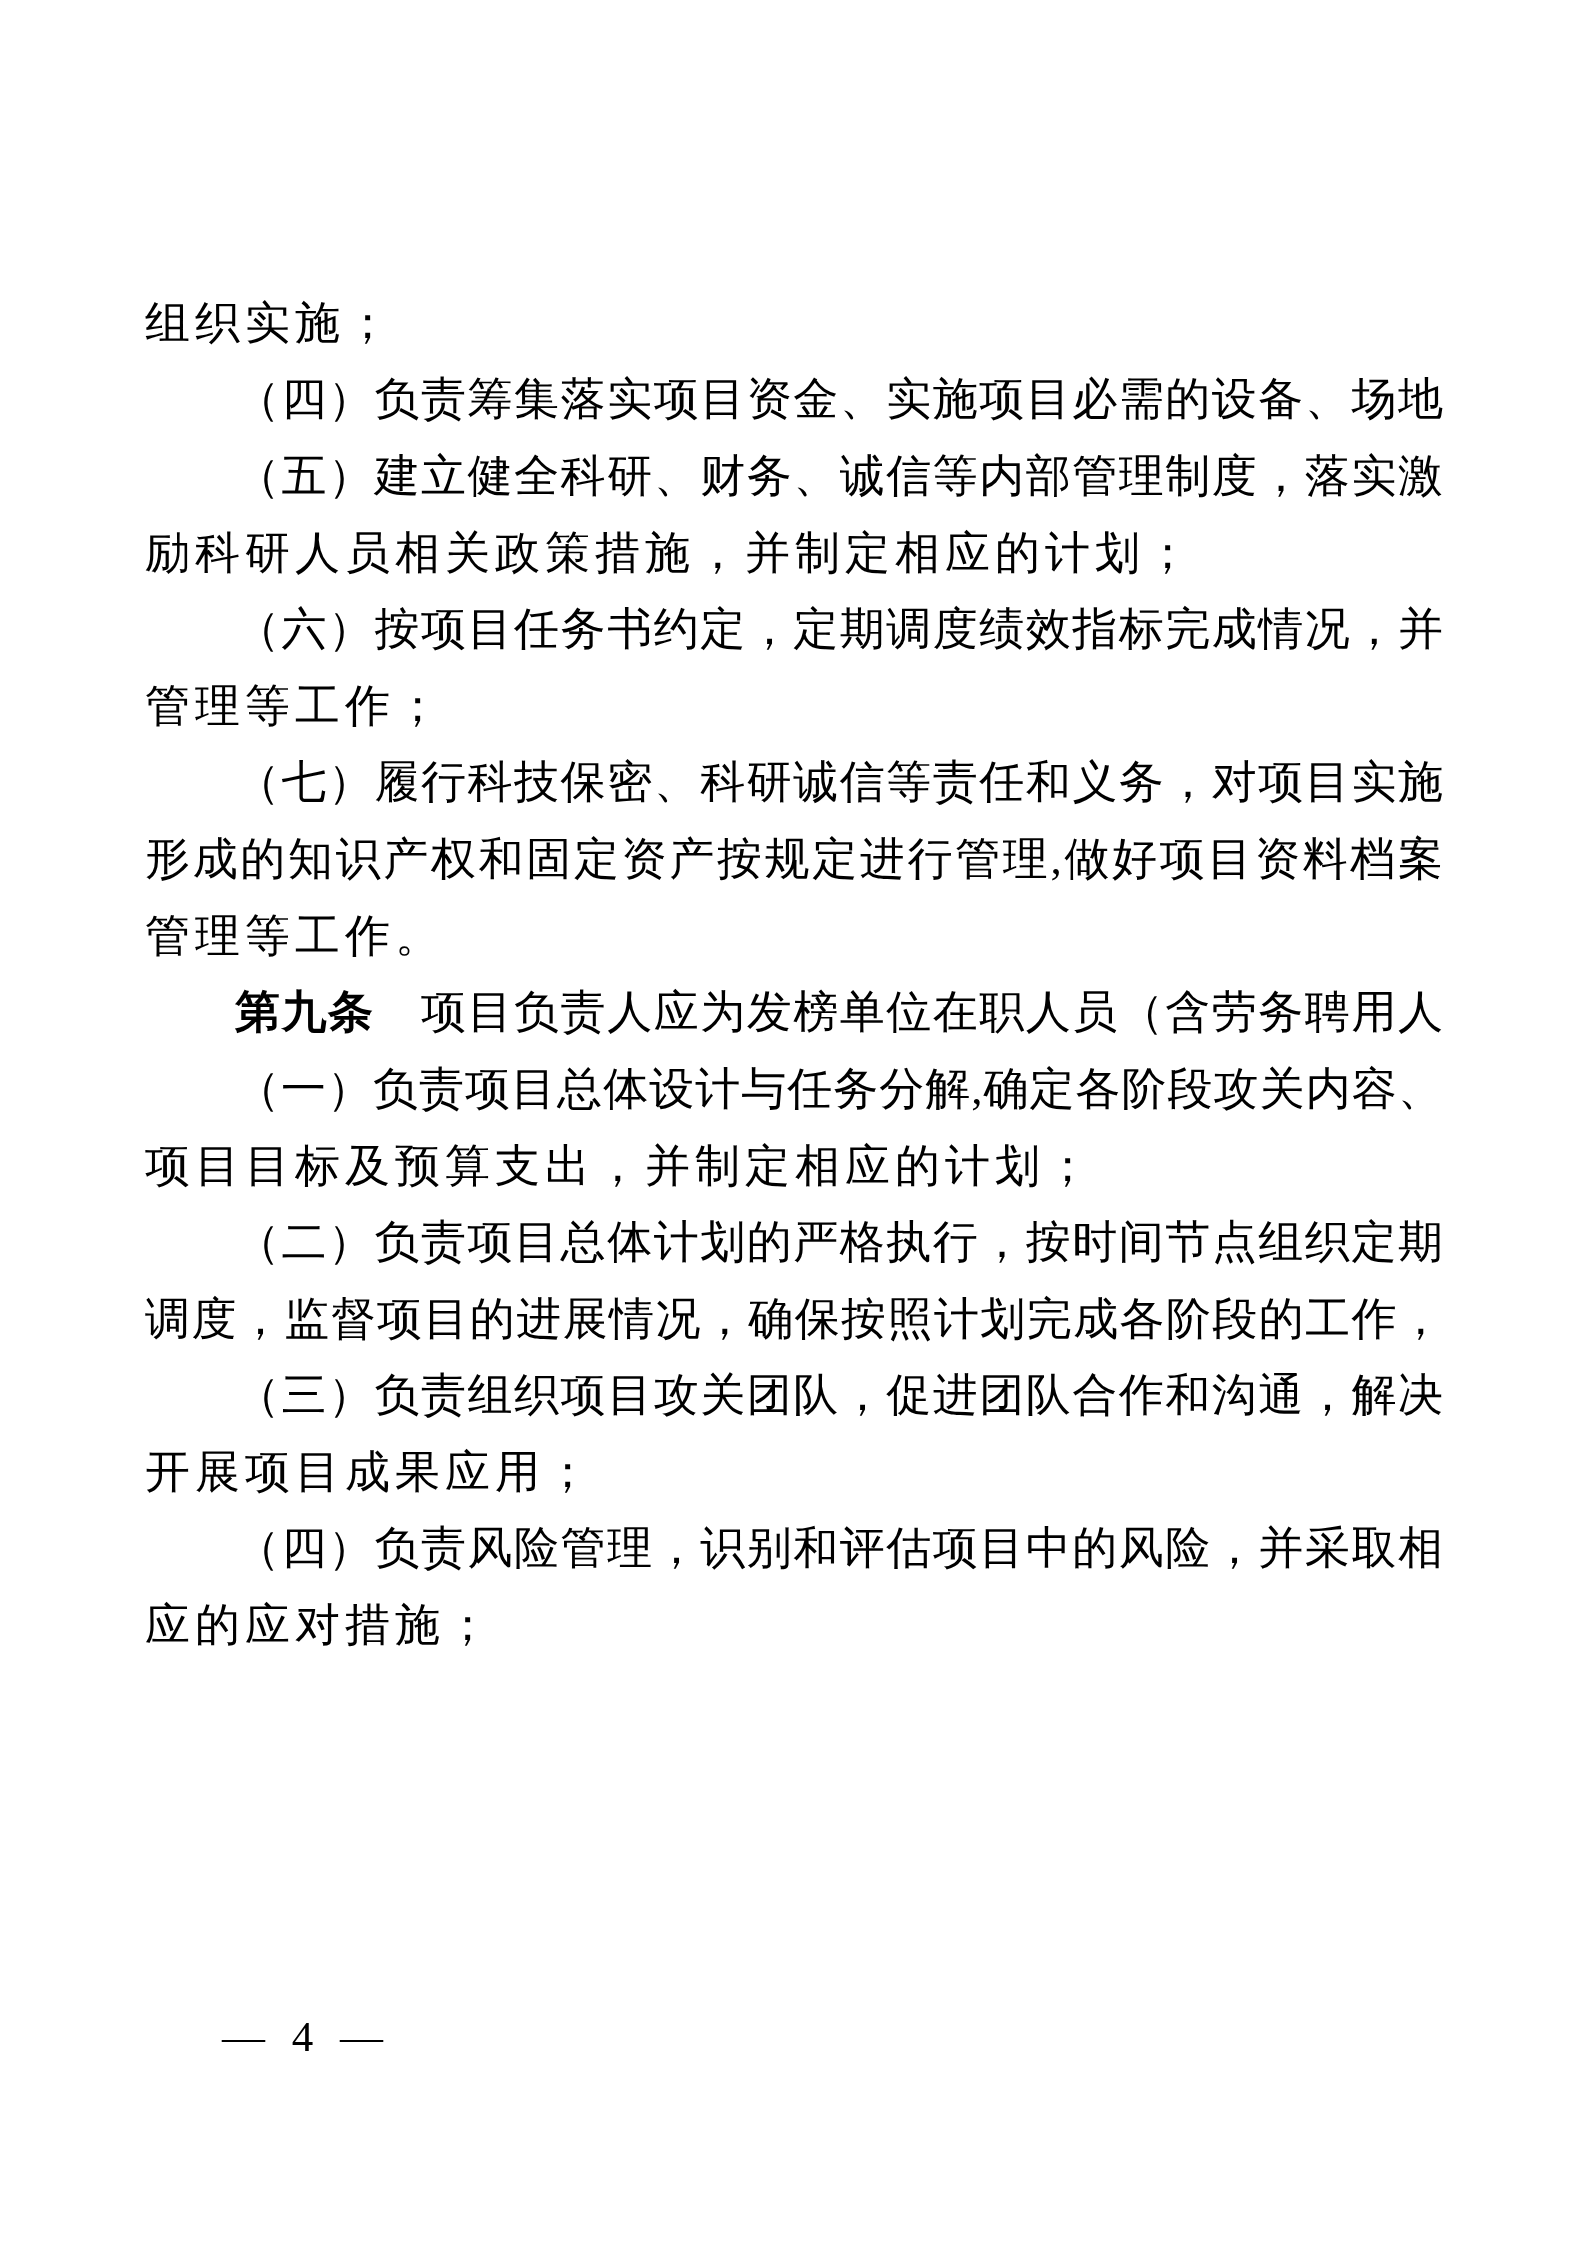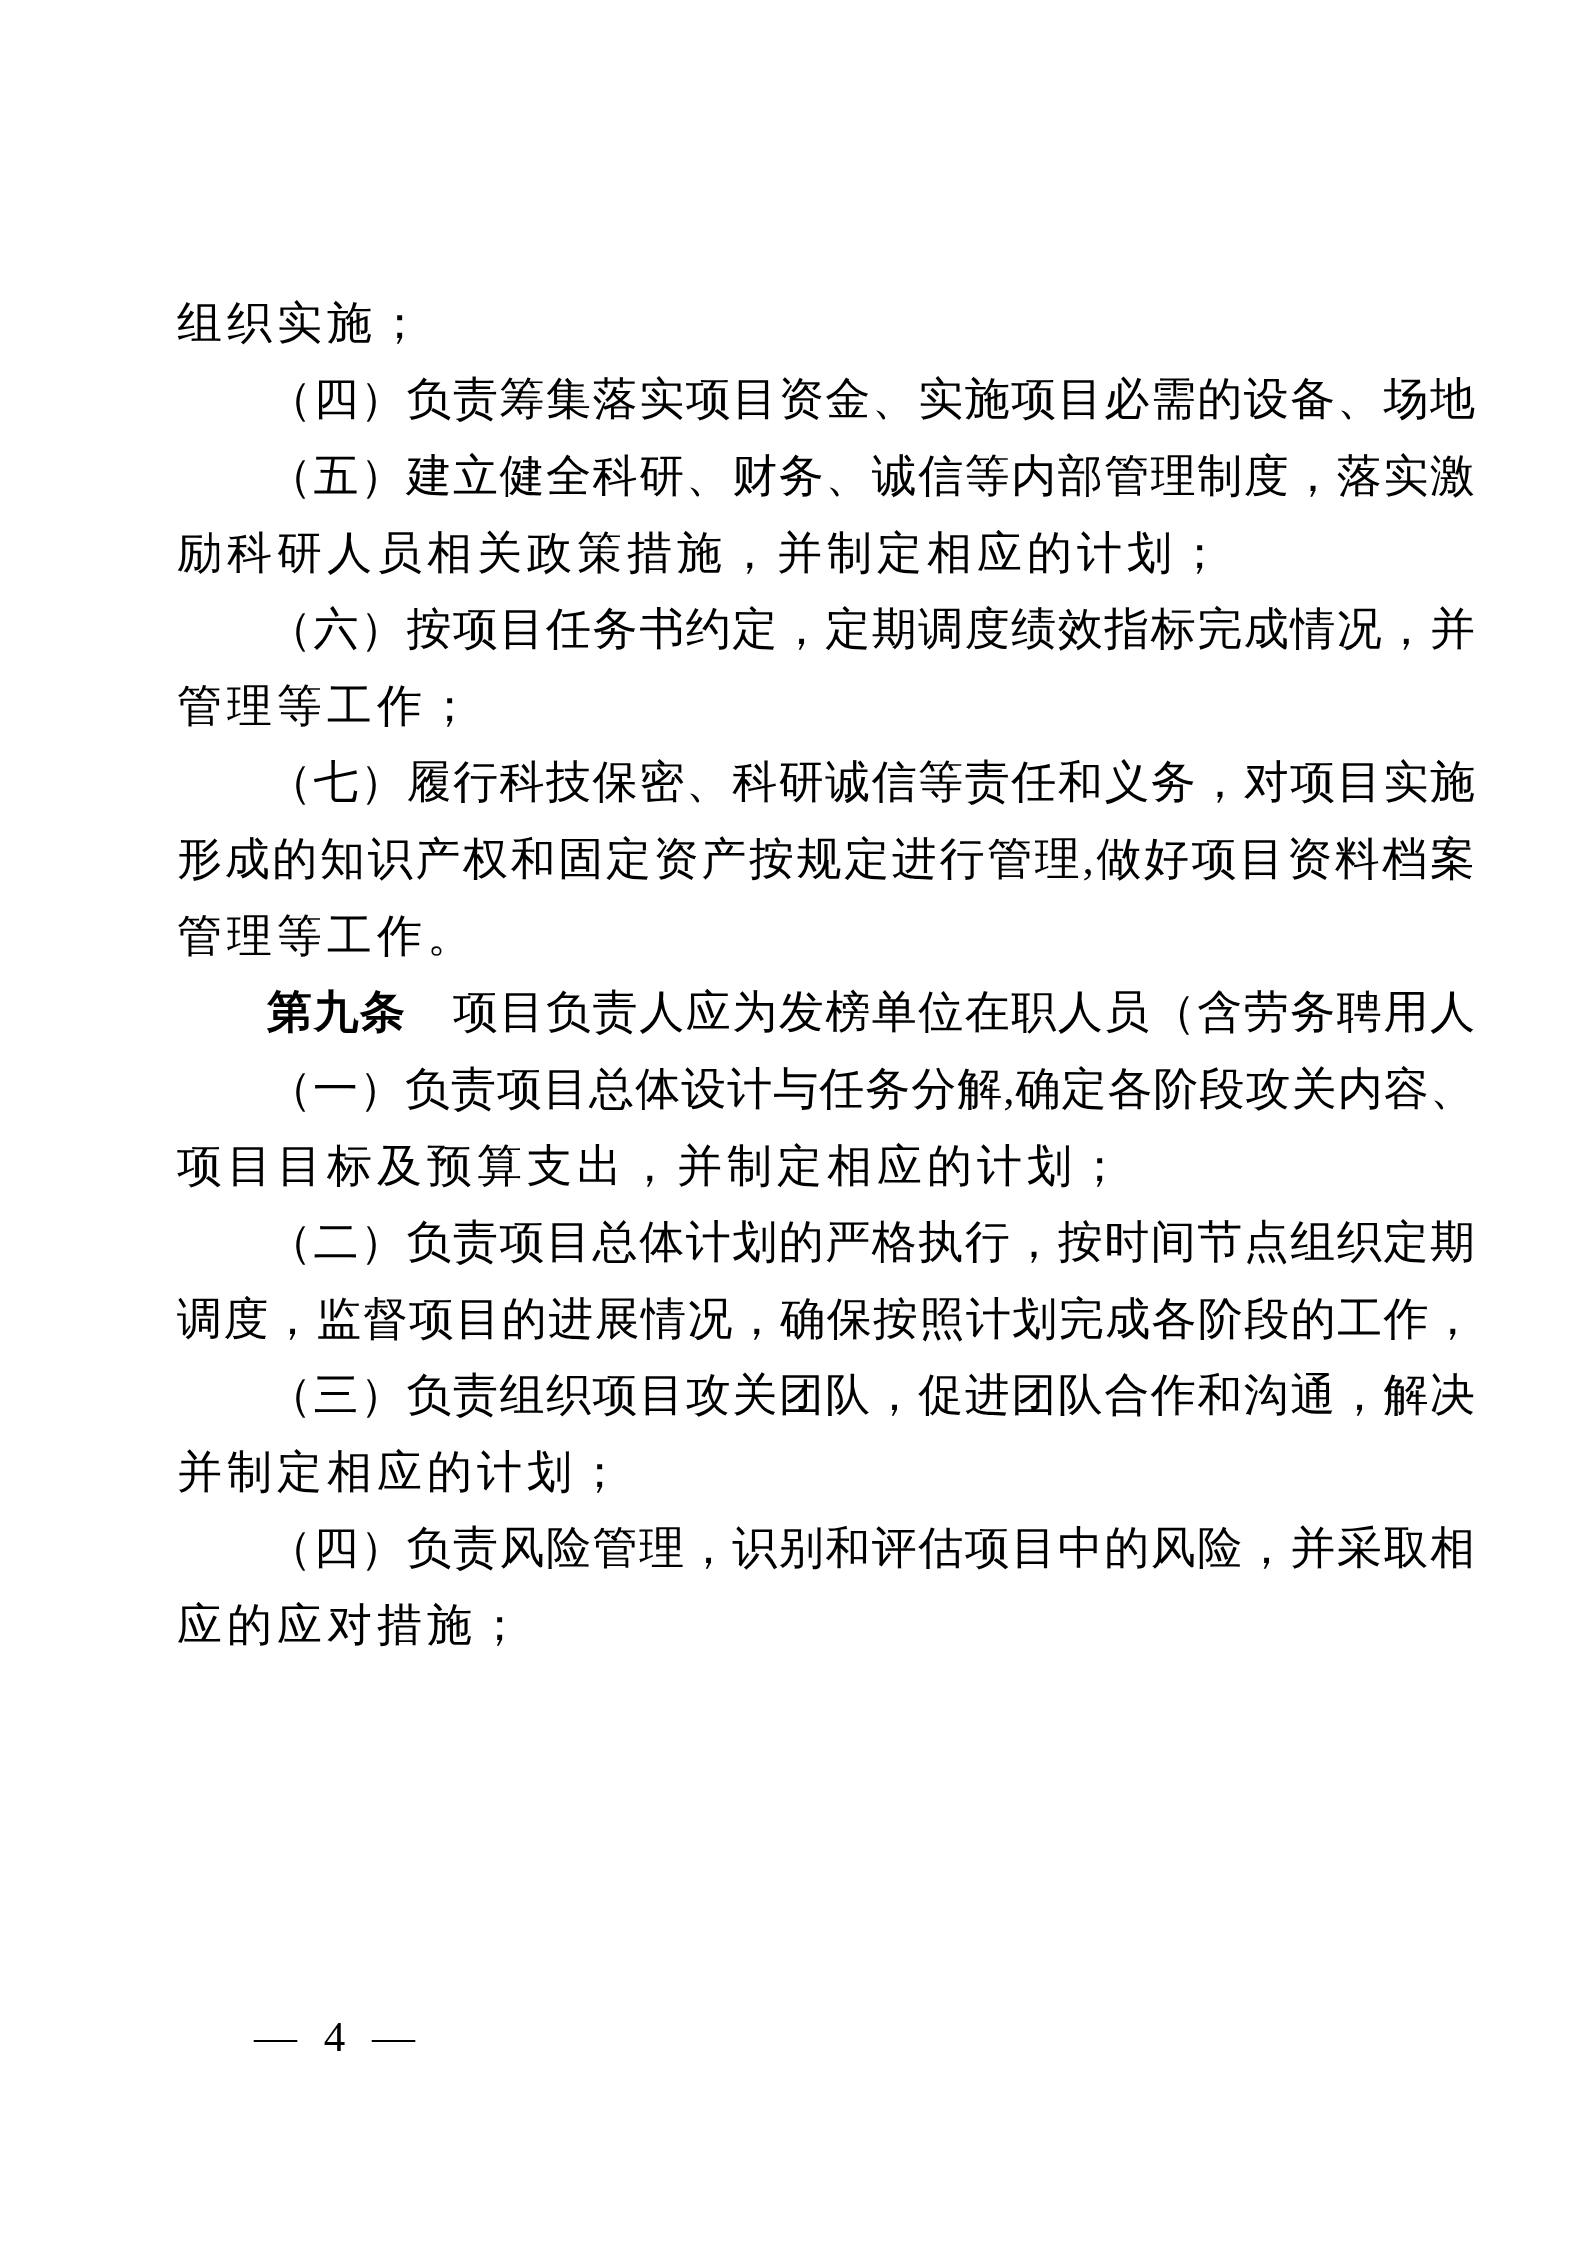--- a/index.html
+++ b/index.html
@@ -12,21 +12,20 @@
     width: 1588px;
     height: 2245px;
     overflow: hidden;
     font-family: "Liberation Serif", "DejaVu Serif", serif;
     color: #000000;
   }
   .page {
     position: absolute;
     inset: 0;
     background: #ffffff;
-    margin-left: 32px;
   }
   .text-body {
     position: absolute;
     left: 145px;
     top: 285px;
     width: 1298px;
   }
   .line {
     height: 76.6px;
     font-size: 45px;
@@ -75,18 +74,18 @@
       <div class="line plain"><span>管理等工作；</span></div>
       <div class="line just indent2"><span class="ch">（</span><span class="ch">七</span><span class="ch">）</span><span class="ch">履</span><span class="ch">行</span><span class="ch">科</span><span class="ch">技</span><span class="ch">保</span><span class="ch">密</span><span class="ch">、</span><span class="ch">科</span><span class="ch">研</span><span class="ch">诚</span><span class="ch">信</span><span class="ch">等</span><span class="ch">责</span><span class="ch">任</span><span class="ch">和</span><span class="ch">义</span><span class="ch">务</span><span class="ch">，</span><span class="ch">对</span><span class="ch">项</span><span class="ch">目</span><span class="ch">实</span><span class="ch">施</span></div>
       <div class="line just"><span class="ch">形</span><span class="ch">成</span><span class="ch">的</span><span class="ch">知</span><span class="ch">识</span><span class="ch">产</span><span class="ch">权</span><span class="ch">和</span><span class="ch">固</span><span class="ch">定</span><span class="ch">资</span><span class="ch">产</span><span class="ch">按</span><span class="ch">规</span><span class="ch">定</span><span class="ch">进</span><span class="ch">行</span><span class="ch">管</span><span class="ch">理</span><span class="ch">,</span><span class="ch">做</span><span class="ch">好</span><span class="ch">项</span><span class="ch">目</span><span class="ch">资</span><span class="ch">料</span><span class="ch">档</span><span class="ch">案</span></div>
       <div class="line plain"><span>管理等工作。</span></div>
       <div class="line just indent2"><span class="ch b">第</span><span class="ch b">九</span><span class="ch b">条</span><span class="ch">　</span><span class="ch">项</span><span class="ch">目</span><span class="ch">负</span><span class="ch">责</span><span class="ch">人</span><span class="ch">应</span><span class="ch">为</span><span class="ch">发</span><span class="ch">榜</span><span class="ch">单</span><span class="ch">位</span><span class="ch">在</span><span class="ch">职</span><span class="ch">人</span><span class="ch">员</span><span class="ch">（</span><span class="ch">含</span><span class="ch">劳</span><span class="ch">务</span><span class="ch">聘</span><span class="ch">用</span><span class="ch">人</span></div>
       <div class="line just indent2"><span class="ch">（</span><span class="ch">一</span><span class="ch">）</span><span class="ch">负</span><span class="ch">责</span><span class="ch">项</span><span class="ch">目</span><span class="ch">总</span><span class="ch">体</span><span class="ch">设</span><span class="ch">计</span><span class="ch">与</span><span class="ch">任</span><span class="ch">务</span><span class="ch">分</span><span class="ch">解</span><span class="ch">,</span><span class="ch">确</span><span class="ch">定</span><span class="ch">各</span><span class="ch">阶</span><span class="ch">段</span><span class="ch">攻</span><span class="ch">关</span><span class="ch">内</span><span class="ch">容</span><span class="ch">、</span></div>
       <div class="line plain"><span>项目目标及预算支出，并制定相应的计划；</span></div>
       <div class="line just indent2"><span class="ch">（</span><span class="ch">二</span><span class="ch">）</span><span class="ch">负</span><span class="ch">责</span><span class="ch">项</span><span class="ch">目</span><span class="ch">总</span><span class="ch">体</span><span class="ch">计</span><span class="ch">划</span><span class="ch">的</span><span class="ch">严</span><span class="ch">格</span><span class="ch">执</span><span class="ch">行</span><span class="ch">，</span><span class="ch">按</span><span class="ch">时</span><span class="ch">间</span><span class="ch">节</span><span class="ch">点</span><span class="ch">组</span><span class="ch">织</span><span class="ch">定</span><span class="ch">期</span></div>
       <div class="line just"><span class="ch">调</span><span class="ch">度</span><span class="ch">，</span><span class="ch">监</span><span class="ch">督</span><span class="ch">项</span><span class="ch">目</span><span class="ch">的</span><span class="ch">进</span><span class="ch">展</span><span class="ch">情</span><span class="ch">况</span><span class="ch">，</span><span class="ch">确</span><span class="ch">保</span><span class="ch">按</span><span class="ch">照</span><span class="ch">计</span><span class="ch">划</span><span class="ch">完</span><span class="ch">成</span><span class="ch">各</span><span class="ch">阶</span><span class="ch">段</span><span class="ch">的</span><span class="ch">工</span><span class="ch">作</span><span class="ch">，</span></div>
       <div class="line just indent2"><span class="ch">（</span><span class="ch">三</span><span class="ch">）</span><span class="ch">负</span><span class="ch">责</span><span class="ch">组</span><span class="ch">织</span><span class="ch">项</span><span class="ch">目</span><span class="ch">攻</span><span class="ch">关</span><span class="ch">团</span><span class="ch">队</span><span class="ch">，</span><span class="ch">促</span><span class="ch">进</span><span class="ch">团</span><span class="ch">队</span><span class="ch">合</span><span class="ch">作</span><span class="ch">和</span><span class="ch">沟</span><span class="ch">通</span><span class="ch">，</span><span class="ch">解</span><span class="ch">决</span></div>
-      <div class="line plain"><span>并制定相应的计划；</span></div>
+      <div class="line plain"><span>开展项目成果应用；</span></div>
       <div class="line just indent2"><span class="ch">（</span><span class="ch">四</span><span class="ch">）</span><span class="ch">负</span><span class="ch">责</span><span class="ch">风</span><span class="ch">险</span><span class="ch">管</span><span class="ch">理</span><span class="ch">，</span><span class="ch">识</span><span class="ch">别</span><span class="ch">和</span><span class="ch">评</span><span class="ch">估</span><span class="ch">项</span><span class="ch">目</span><span class="ch">中</span><span class="ch">的</span><span class="ch">风</span><span class="ch">险</span><span class="ch">，</span><span class="ch">并</span><span class="ch">采</span><span class="ch">取</span><span class="ch">相</span></div>
       <div class="line plain"><span>应的应对措施；</span></div>
     </div>
   <div class="footer">— 4 —</div>
 </div>
 
 </body></html>

